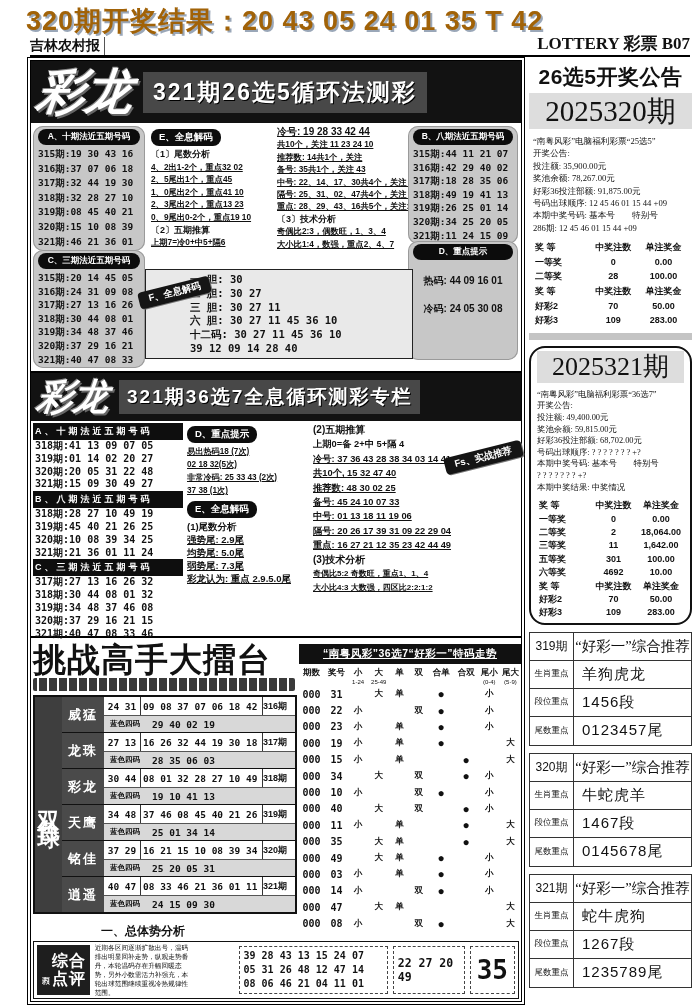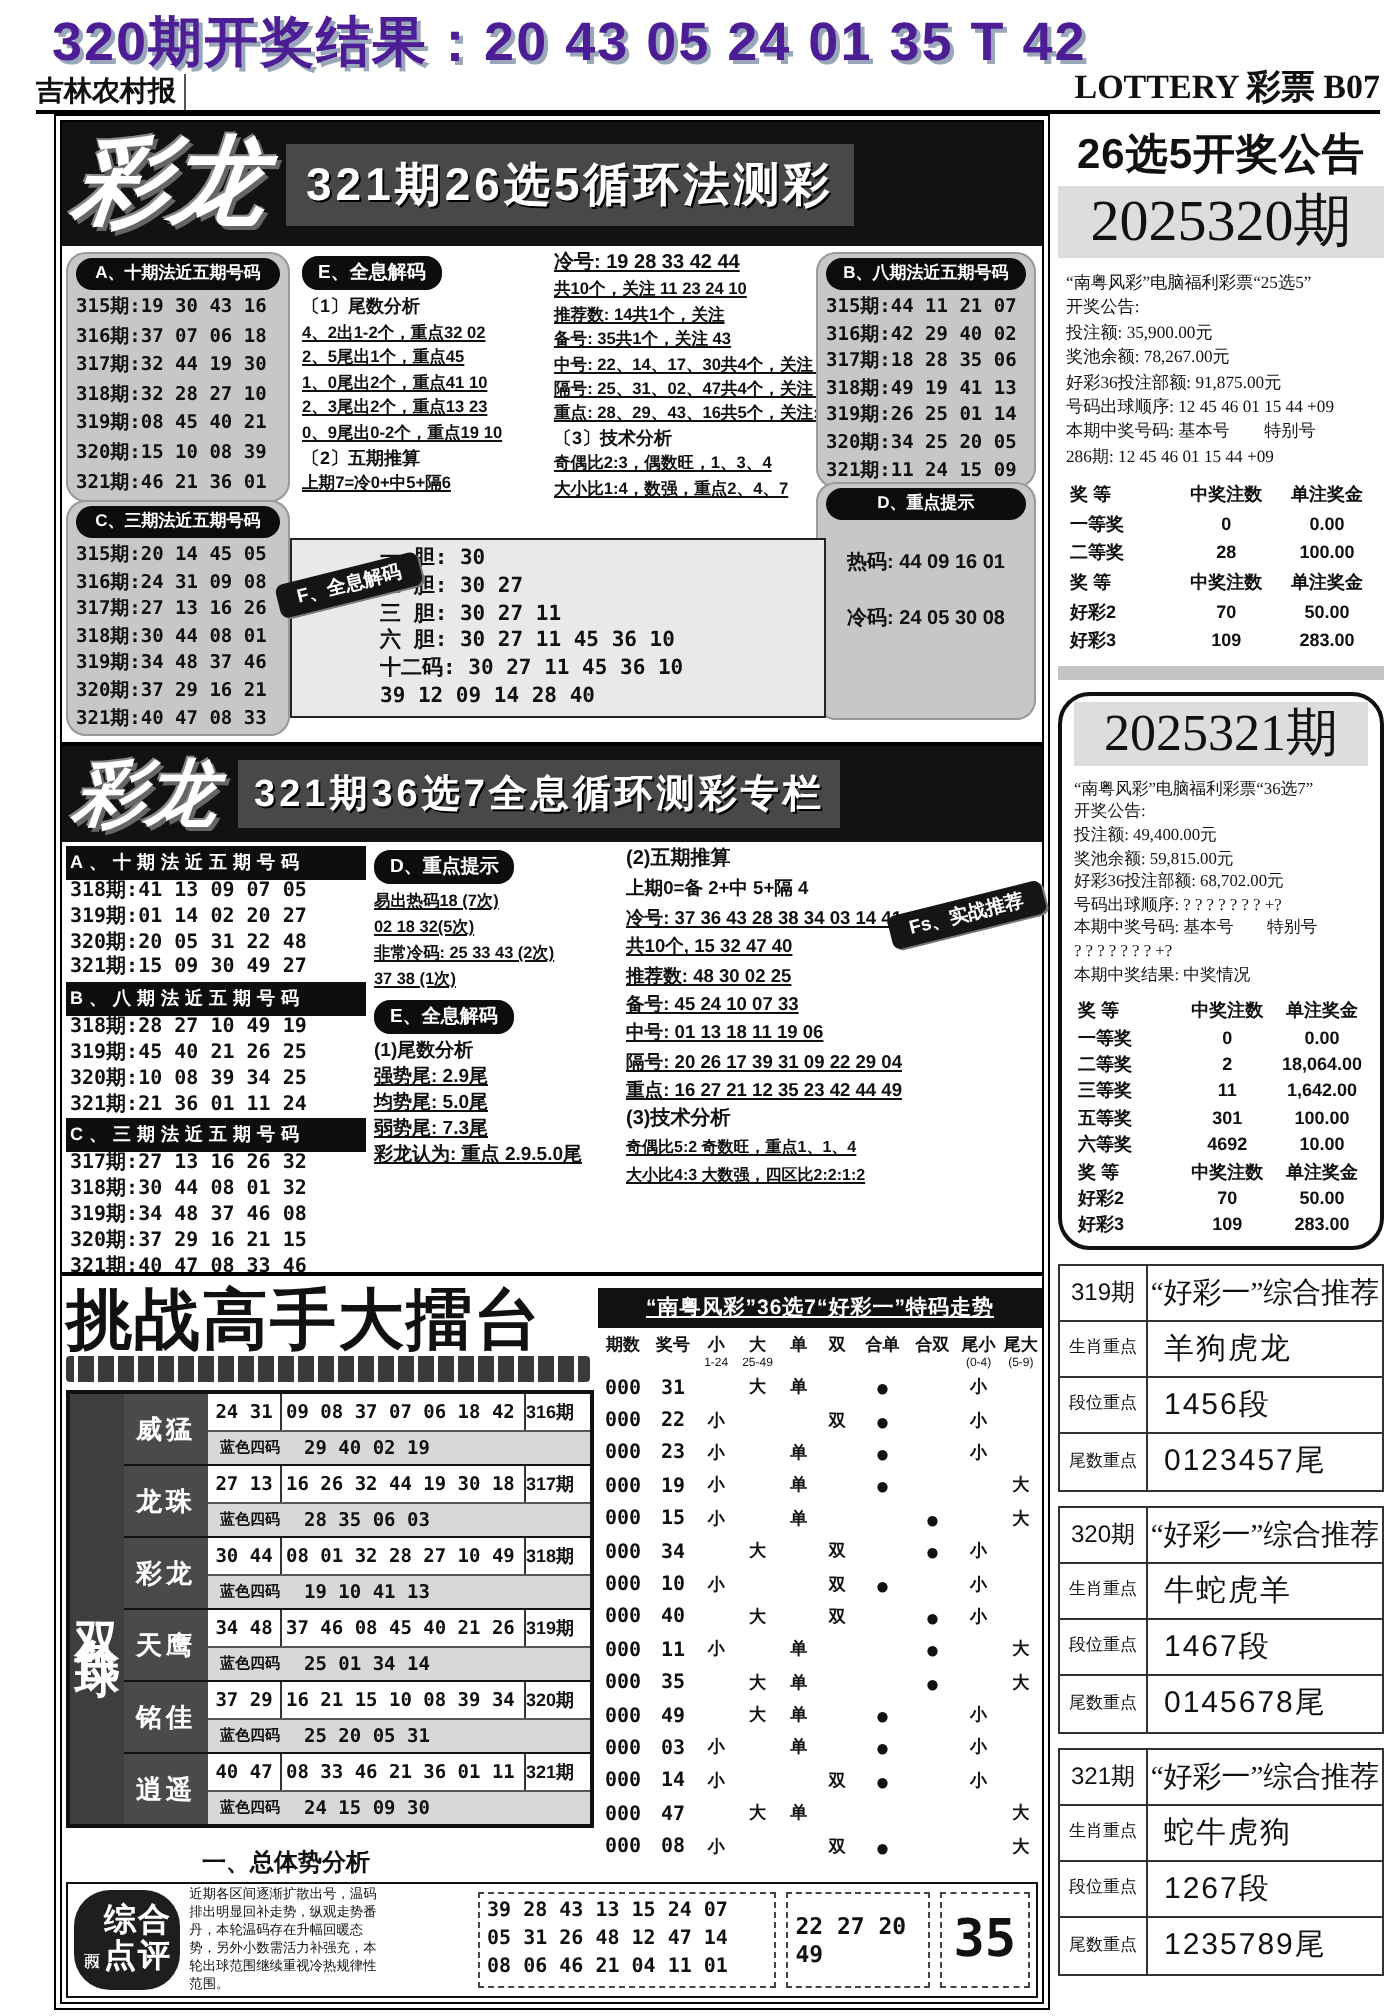--- a/index.html
+++ b/index.html
@@ -1,21 +1,21 @@
 <!DOCTYPE html>
 <html><head>
 <meta charset="utf-8">
 <style>
 *{margin:0;padding:0;box-sizing:border-box;}
 html,body{width:696px;height:1008px;}
 body{position:relative;background:#fff;font-family:"Liberation Sans",sans-serif;color:#111;overflow:hidden;}
 .abs{position:absolute;}
 
-.banner{position:absolute;left:26px;top:3px;font-size:27px;font-weight:bold;color:#4c1d95;letter-spacing:1px;text-shadow:2px 2px 0 #9aa7b8;white-space:nowrap;}
-.masthead{position:absolute;left:18px;right:6px;top:36px;height:21px;border-bottom:2px solid #000;display:flex;justify-content:space-between;align-items:flex-end;}
+.banner{position:absolute;left:26px;top:3px;font-size:27px;font-weight:bold;color:#a16207;letter-spacing:1px;text-shadow:2px 2px 0 #9aa7b8;white-space:nowrap;}
+.masthead{position:absolute;left:30px;right:6px;top:36px;height:21px;border-bottom:2px solid #000;display:flex;justify-content:space-between;align-items:flex-end;}
 .paper{font-weight:bold;font-size:14px;border-right:1px solid #555;padding-right:4px;}
 .brand{font-family:"Liberation Serif",serif;font-weight:bold;font-size:17px;}
 
 .main-frame{position:absolute;left:30px;top:60px;width:492px;height:942px;border:1px solid #000;outline:1px solid #000;outline-offset:2px;background:#fff;}
 .sidebar{position:absolute;left:529px;top:60px;width:163px;height:942px;}
 
 .sec-header{background:#121212;display:flex;align-items:center;gap:10px;padding:3px 6px;overflow:hidden;}
 .logo{color:#fff;font-weight:bold;font-style:italic;white-space:nowrap;text-shadow:2px 2px 0 #666,-1px -1px 0 #888;transform:skewX(-6deg);}
 .sec-title{background:#484848;color:#fff;font-weight:bold;white-space:nowrap;letter-spacing:2px;text-shadow:1px 1px 0 #000;}
 .sec1 .logo{font-size:48px;line-height:56px;}
@@ -76,21 +76,21 @@
 .comp-right{flex:1;}
 .comp-l1{display:flex;height:19px;align-items:center;border-bottom:1px solid #555;}
 .comp-l1 .red2{width:36px;font-family:"DejaVu Sans Mono",monospace;font-size:9.5px;font-weight:bold;text-align:center;}
 .comp-l1 .nums{flex:1;font-family:"DejaVu Sans Mono",monospace;font-size:9.5px;font-weight:bold;background:#fff;border-left:1px solid #333;border-right:1px solid #333;padding-left:2px;height:100%;display:flex;align-items:center;}
 .comp-l1 .issue{width:32px;font-size:9px;font-weight:bold;text-align:left;}
 .comp-l2{display:flex;height:16px;align-items:center;background:#d8d8d8;}
 .comp-l2 .blab{width:36px;font-size:7.5px;font-weight:bold;text-align:right;}
 .comp-l2 .bnums{font-family:"DejaVu Sans Mono",monospace;font-size:9.5px;font-weight:bold;padding-left:12px;}
 .analysis-h{position:absolute;left:70px;top:285px;font-size:12px;font-weight:bold;}
 .review{position:absolute;left:2px;top:303px;width:486px;height:58px;border:1.5px solid #111;display:flex;align-items:center;gap:5px;padding:3px;}
-.rev-tag{background:#1e1e1e;color:#fff;height:100%;width:62px;display:flex;align-items:center;gap:2px;padding:2px;border-radius:18px;}
+.rev-tag{background:#1e1e1e;color:#fff;height:100%;width:62px;display:flex;align-items:center;gap:2px;padding:2px;}
 .rev-small{writing-mode:vertical-rl;text-orientation:upright;font-size:8px;}
 .rev-big{font-size:16px;font-weight:bold;line-height:18px;letter-spacing:1px;}
 .rev-para{width:112px;font-size:6.7px;line-height:9px;}
 .dash{border:1.5px dashed #444;font-family:"DejaVu Sans Mono",monospace;font-weight:bold;display:flex;flex-direction:column;justify-content:center;padding:1px 4px;height:48px;}
 .dash1{width:176px;font-size:10px;line-height:14px;margin-left:45px;}
 .dash2{width:84px;font-size:11.5px;justify-content:center;}
 .dash3{width:52px;font-size:26px;align-items:center;}
 
 .walk{position:absolute;left:268px;top:6px;width:222px;}
 .walk-title{background:#111;color:#fff;font-weight:bold;font-size:10.5px;text-align:center;padding:3px 0;white-space:nowrap;letter-spacing:0.5px;text-decoration:underline;}

